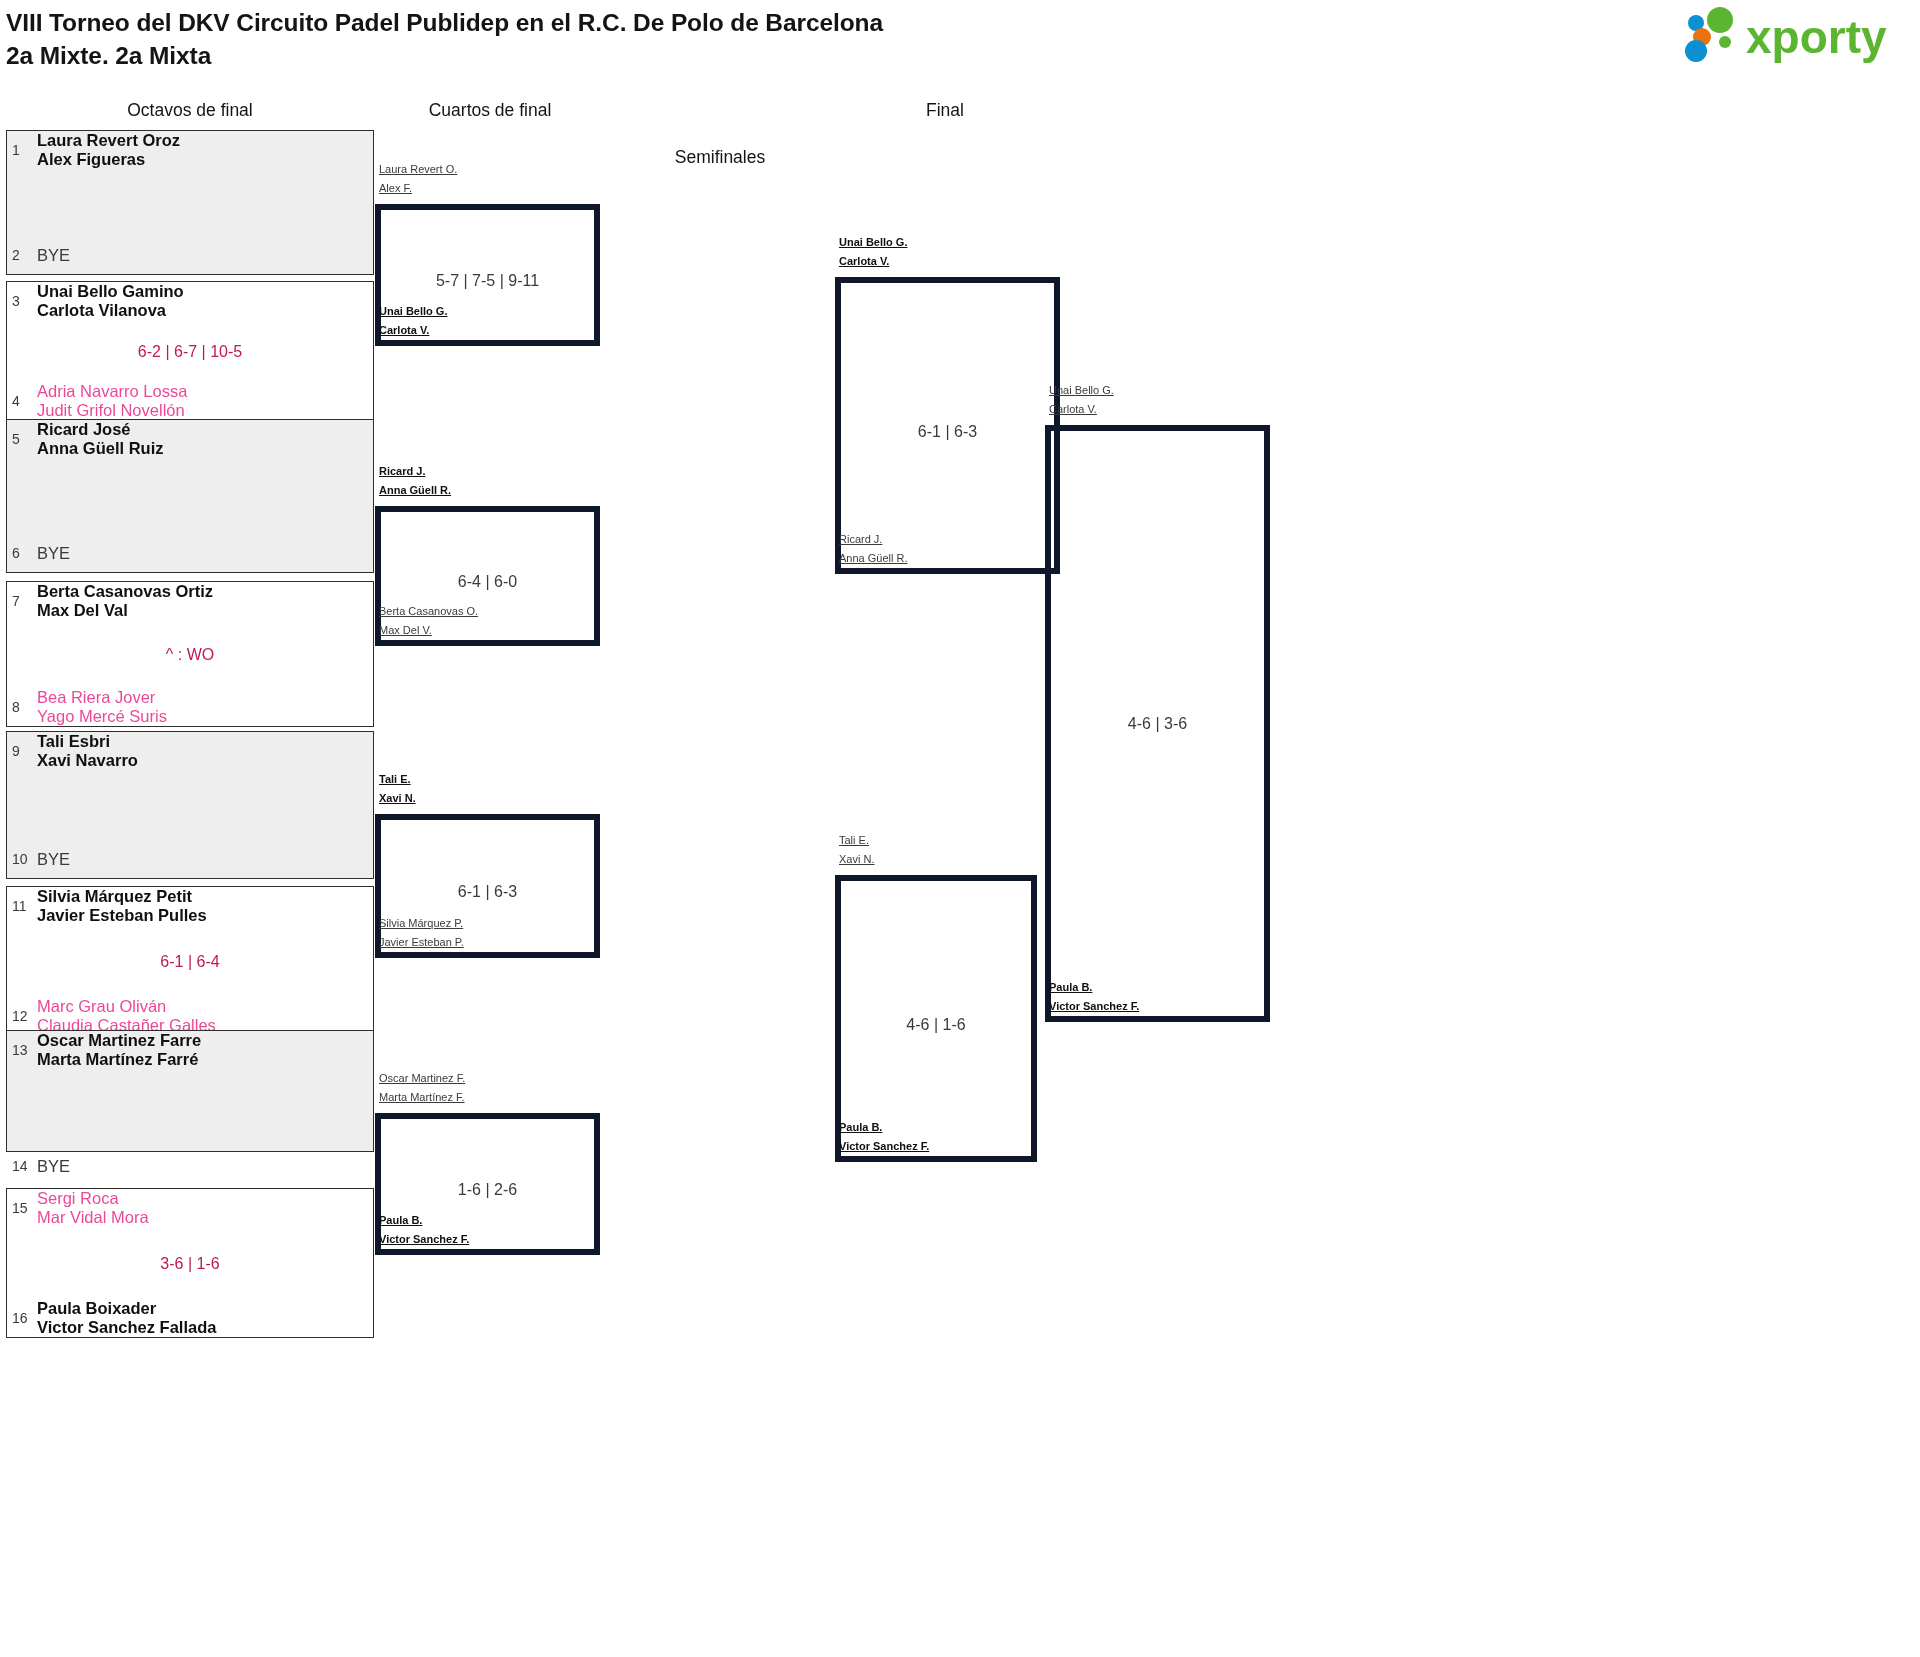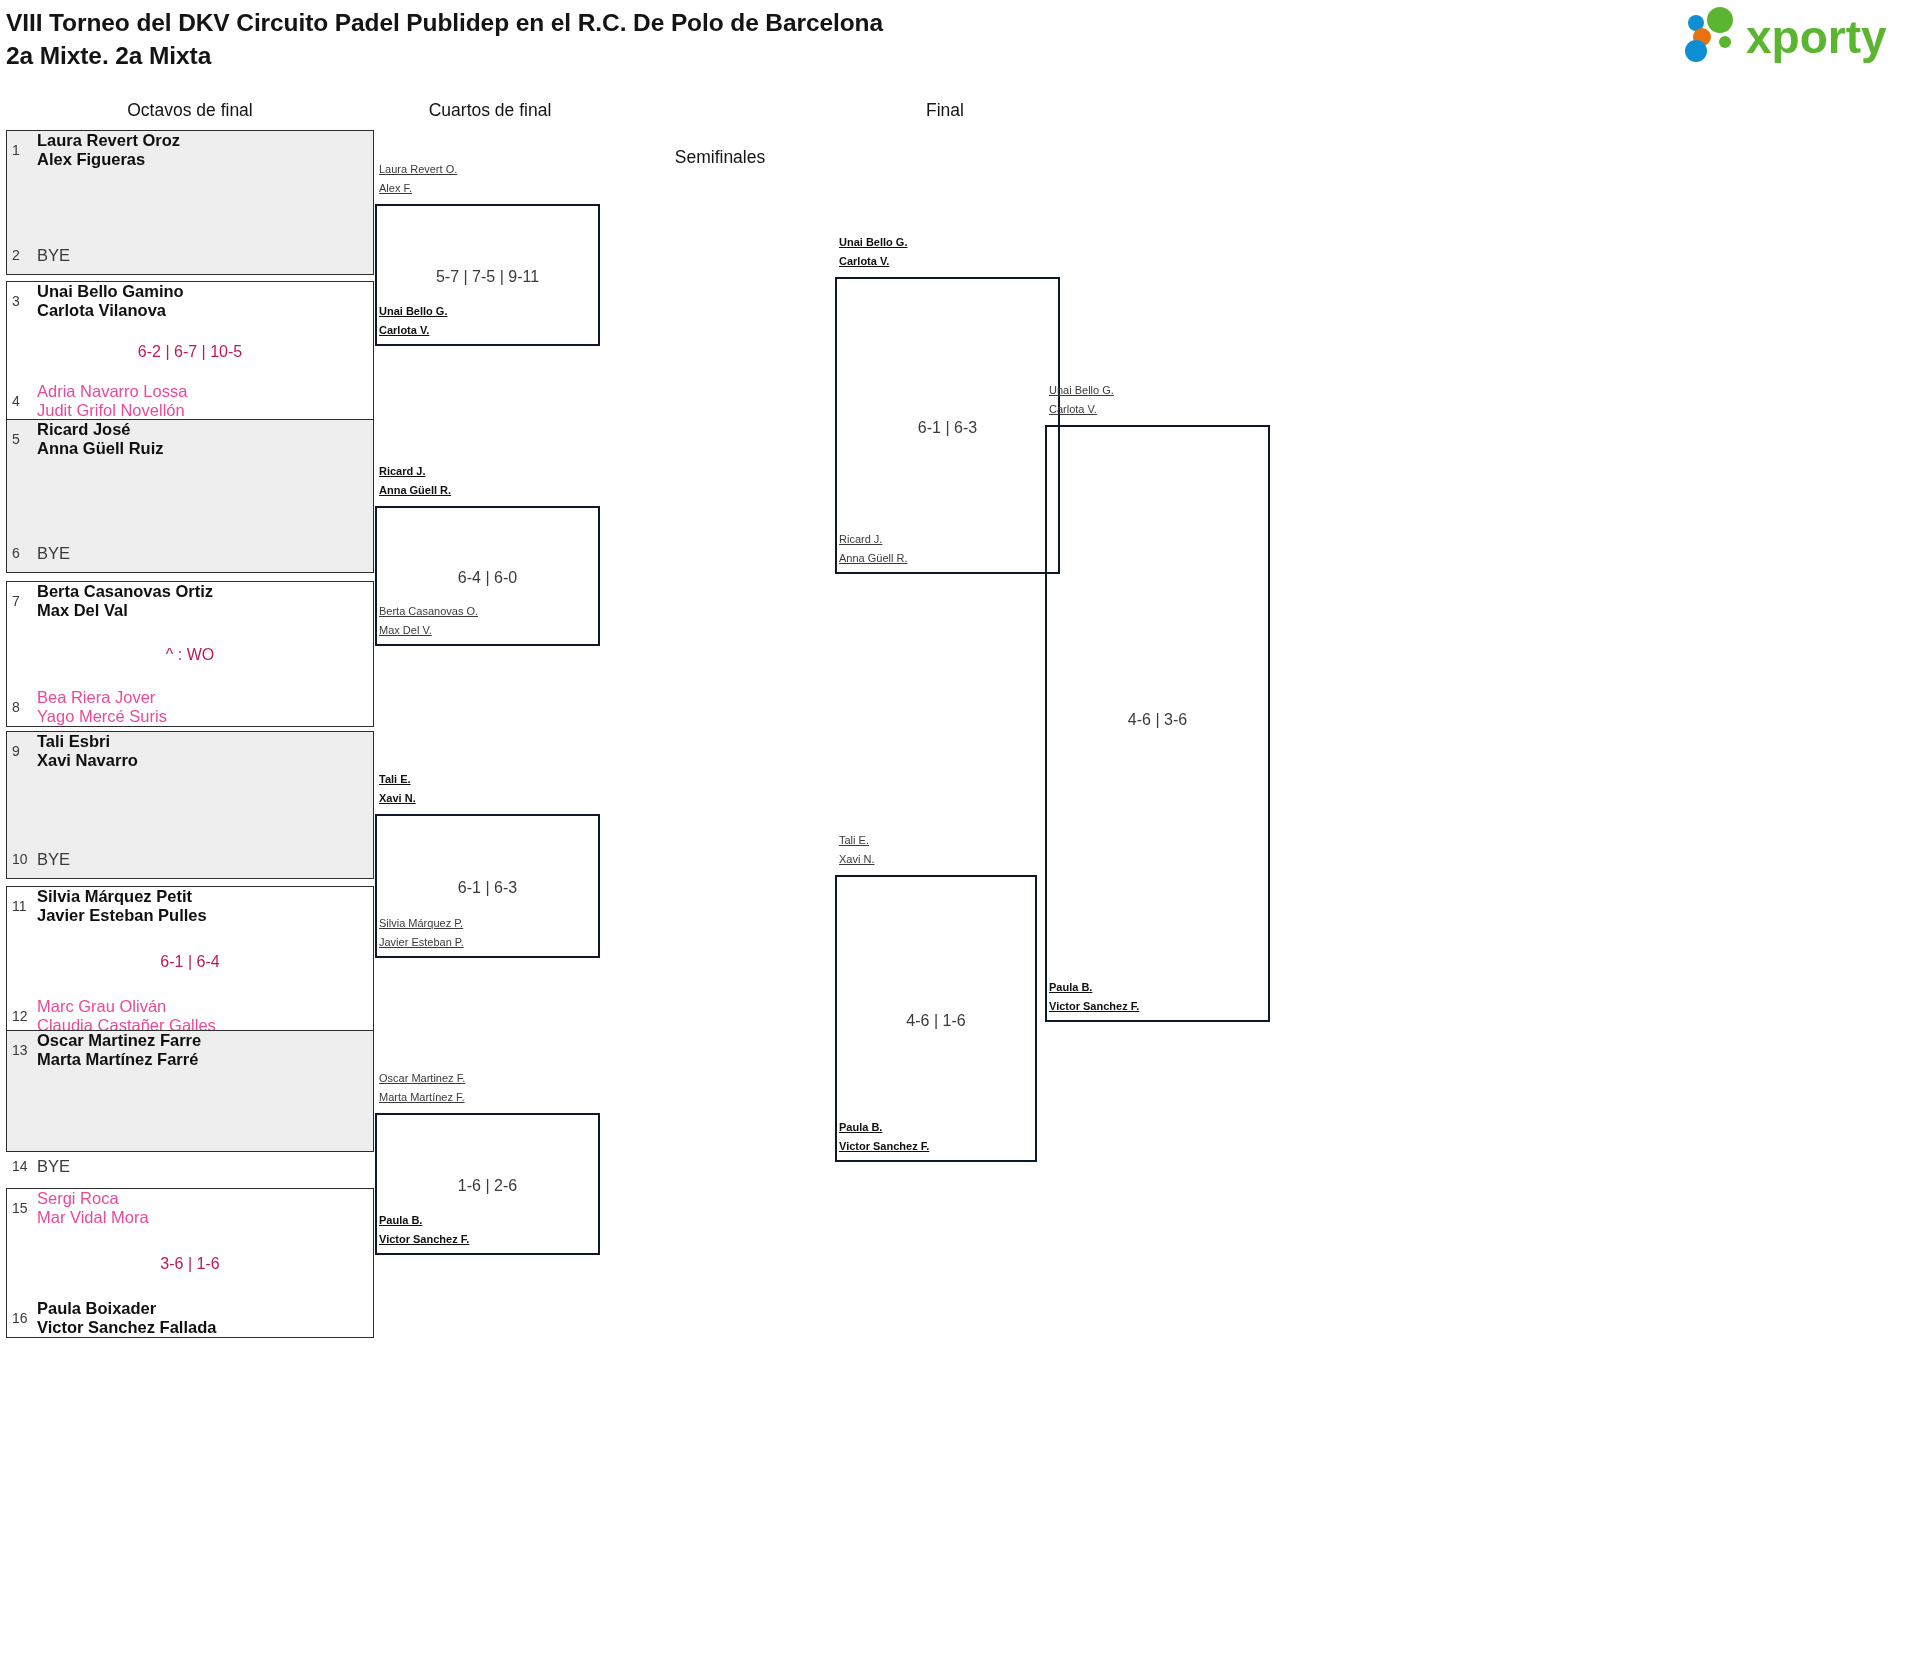--- a/index.html
+++ b/index.html
@@ -111,21 +111,21 @@
     text-align: center;
     font-size: 16px;
     color: #be185d;
     white-space: nowrap;
   }
 
   
   .mbox {
     position: absolute;
     box-sizing: border-box;
-    border: 2px solid #0f172a;
+    border: 6px solid #0f172a;
     background: transparent;
   }
   .mbox .score {
     position: absolute;
     left: 0;
     width: 100%;
     text-align: center;
     font-size: 16px;
     color: #3a3a3a;
     white-space: nowrap;

